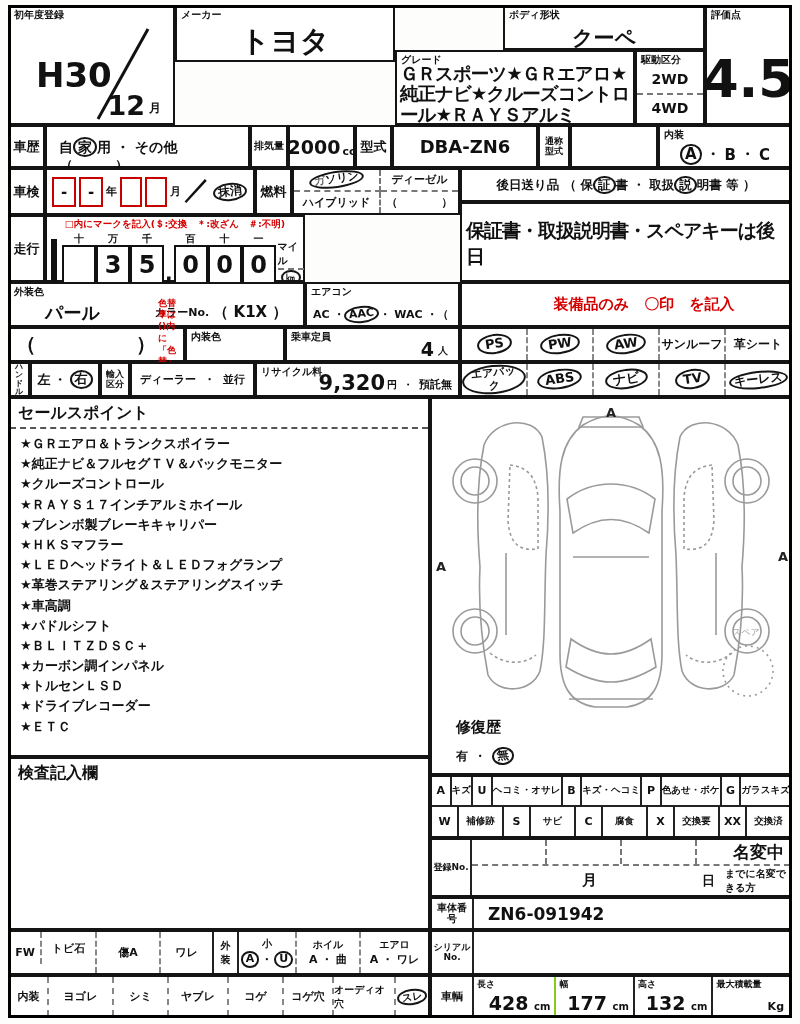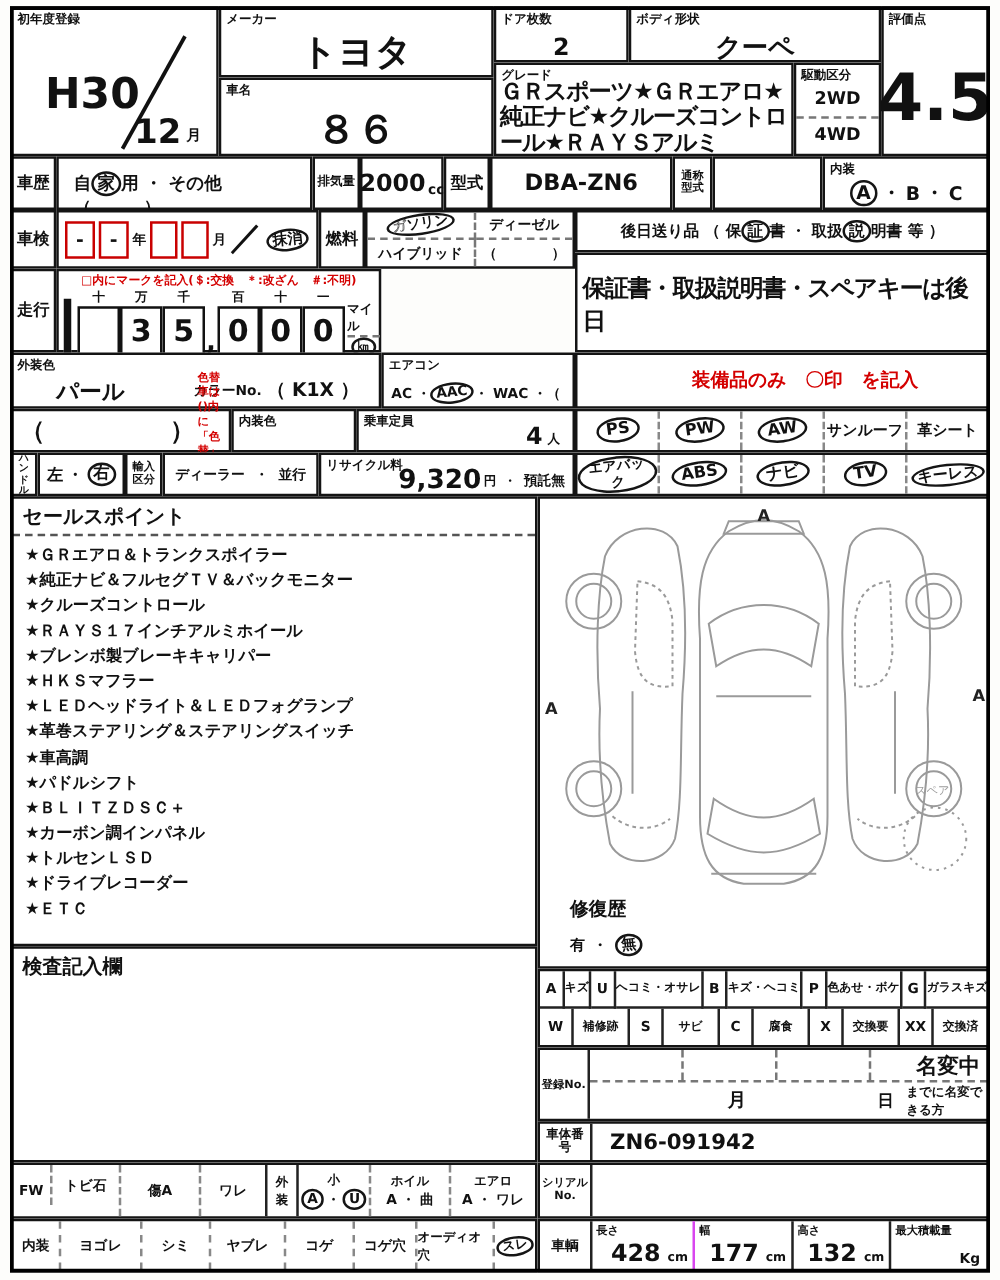--- a/index.html
+++ b/index.html
@@ -48,29 +48,21 @@
     </svg>
     <span style="position:absolute;left:26px;bottom:28px;font-size:34px;font-weight:bold;">H30</span>
     <span style="position:absolute;right:28px;bottom:2px;font-size:27px;font-weight:bold;">12</span>
     <span style="position:absolute;right:12px;bottom:6px;font-size:12px;font-weight:bold;">月</span>
   </div>
 
   <div class="cell" style="left:175px;top:5px;width:220px;height:57px;">
     <span class="lbl">メーカー</span>
     <div class="cen" style="height:100%;padding-top:8px;font-size:29px;font-weight:bold;">トヨタ</div>
   </div>
-  <div class="cell" style="left:175px;top:62px;width:220px;height:63px;">
-    <span class="lbl">車名</span>
-    <div class="cen" style="height:100%;padding-top:10px;font-size:32px;font-weight:bold;">８６</div>
-  </div>
-
-  <div class="cell" style="left:395px;top:5px;width:108px;height:45px;">
-    <span class="lbl">ドア枚数</span>
-    <div class="cen" style="height:100%;padding-top:10px;font-size:19px;font-weight:bold;">2</div>
-  </div>
+
   <div class="cell" style="left:503px;top:5px;width:202px;height:45px;">
     <span class="lbl">ボディ形状</span>
     <div class="cen" style="height:100%;padding-top:10px;font-size:21px;font-weight:bold;">クーペ</div>
   </div>
 
   <div class="cell" style="left:395px;top:50px;width:240px;height:75px;">
     <span class="lbl">グレード</span>
     <div style="position:absolute;left:3px;top:12px;width:234px;font-size:18.5px;font-weight:bold;line-height:1.1;letter-spacing:-1px;">ＧＲスポーツ★ＧＲエアロ★純正ナビ★クルーズコントロール★ＲＡＹＳアルミ</div>
   </div>
   <div class="cell" style="left:635px;top:50px;width:70px;height:75px;">
@@ -470,21 +462,21 @@
   <div class="cell" style="left:430px;top:930px;width:362px;height:45px;">
     <div style="display:flex;height:100%;">
       <div class="vlabel" style="width:42px;font-size:9px;border-right:2px solid #222;box-sizing:border-box;">シリアルNo.</div>
       <div style="flex:1;"></div>
     </div>
   </div>
 
   <div class="cell" style="left:430px;top:975px;width:362px;height:43px;">
     <div style="display:flex;height:100%;">
       <div class="cen" style="width:42px;font-size:11px;font-weight:bold;border-right:2px solid #222;box-sizing:border-box;">車輌</div>
-      <div style="flex:1.05;position:relative;border-right:2px solid #d946ef;box-sizing:border-box;">
+      <div style="flex:1.05;position:relative;border-right:2px solid #84cc16;box-sizing:border-box;">
         <span class="dimlbl">長さ</span>
         <div style="position:absolute;right:4px;bottom:2px;font-weight:bold;"><span style="font-size:19px;">428</span> <span style="font-size:10px;">cm</span></div>
       </div>
       <div style="flex:1;position:relative;border-right:2px solid #222;box-sizing:border-box;">
         <span class="dimlbl">幅</span>
         <div style="position:absolute;right:4px;bottom:2px;font-weight:bold;"><span style="font-size:19px;">177</span> <span style="font-size:10px;">cm</span></div>
       </div>
       <div style="flex:1;position:relative;border-right:2px solid #222;box-sizing:border-box;">
         <span class="dimlbl">高さ</span>
         <div style="position:absolute;right:4px;bottom:2px;font-weight:bold;"><span style="font-size:19px;">132</span> <span style="font-size:10px;">cm</span></div>

